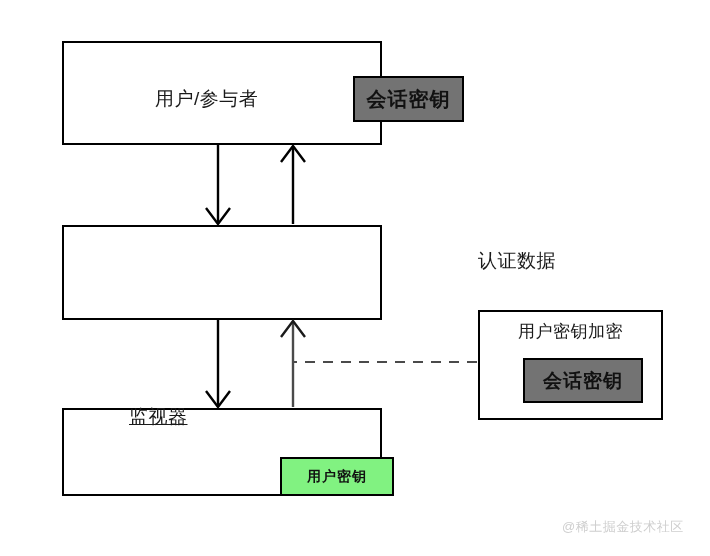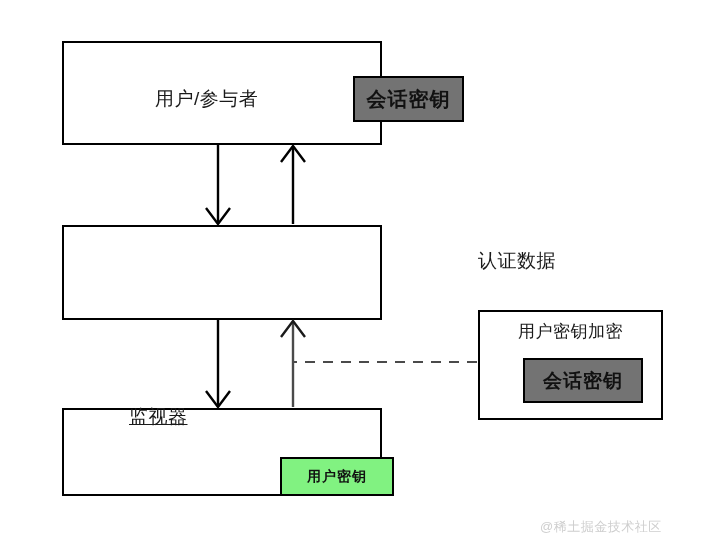--- a/index.html
+++ b/index.html
@@ -119,15 +119,15 @@
     <g>
       <line x1="293" y1="407" x2="293" y2="321" stroke="#4a4a4a" stroke-width="2.4"></line>
       <polyline points="281,337 293,321 305,337" fill="none" stroke="#1a1a1a" stroke-width="2.4"></polyline>
     </g>
 
     <g>
       <line x1="477" y1="362" x2="294" y2="362" stroke="#4a4a4a" stroke-width="2.2" stroke-dasharray="10,8"></line>
     </g>
   </svg>
 
-  <div class="watermark" style="left:540px; top:518px;">@稀土掘金技术社区</div>
+  <div class="watermark" style="left:562px; top:518px;">@稀土掘金技术社区</div>
 
 </div>
 
 </body></html>

